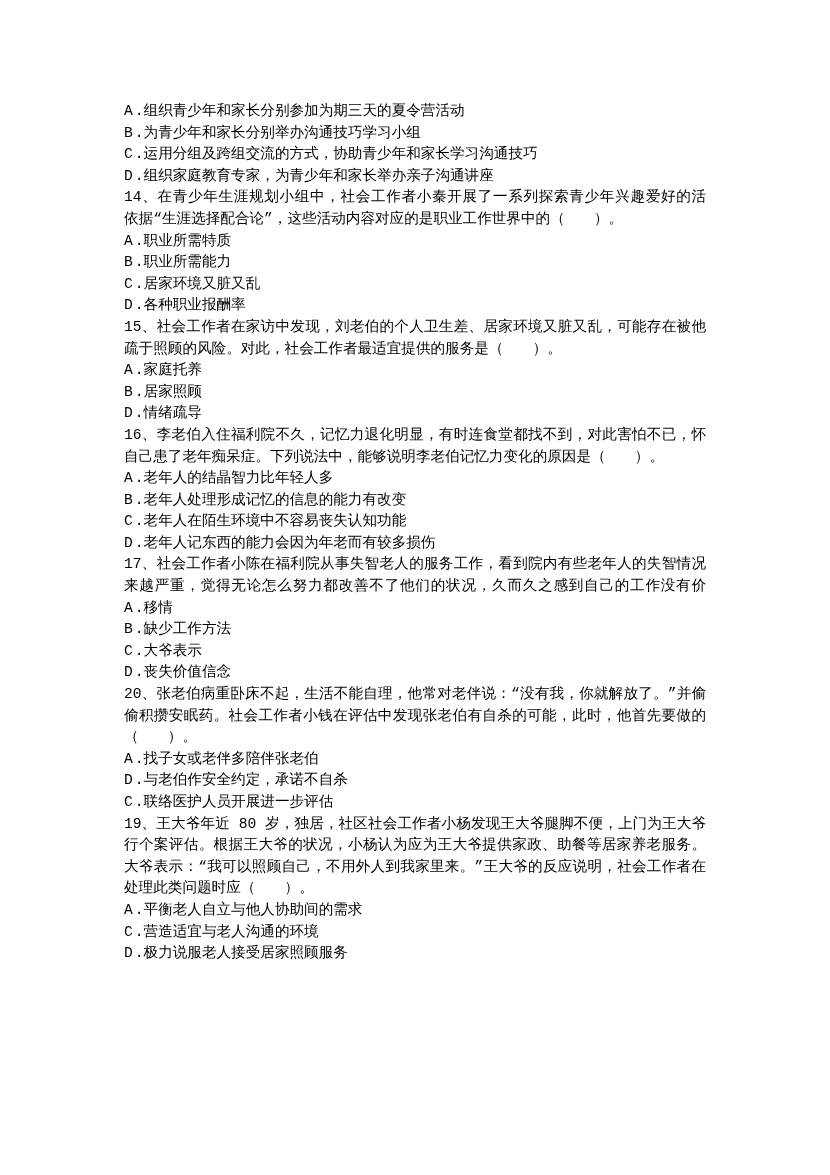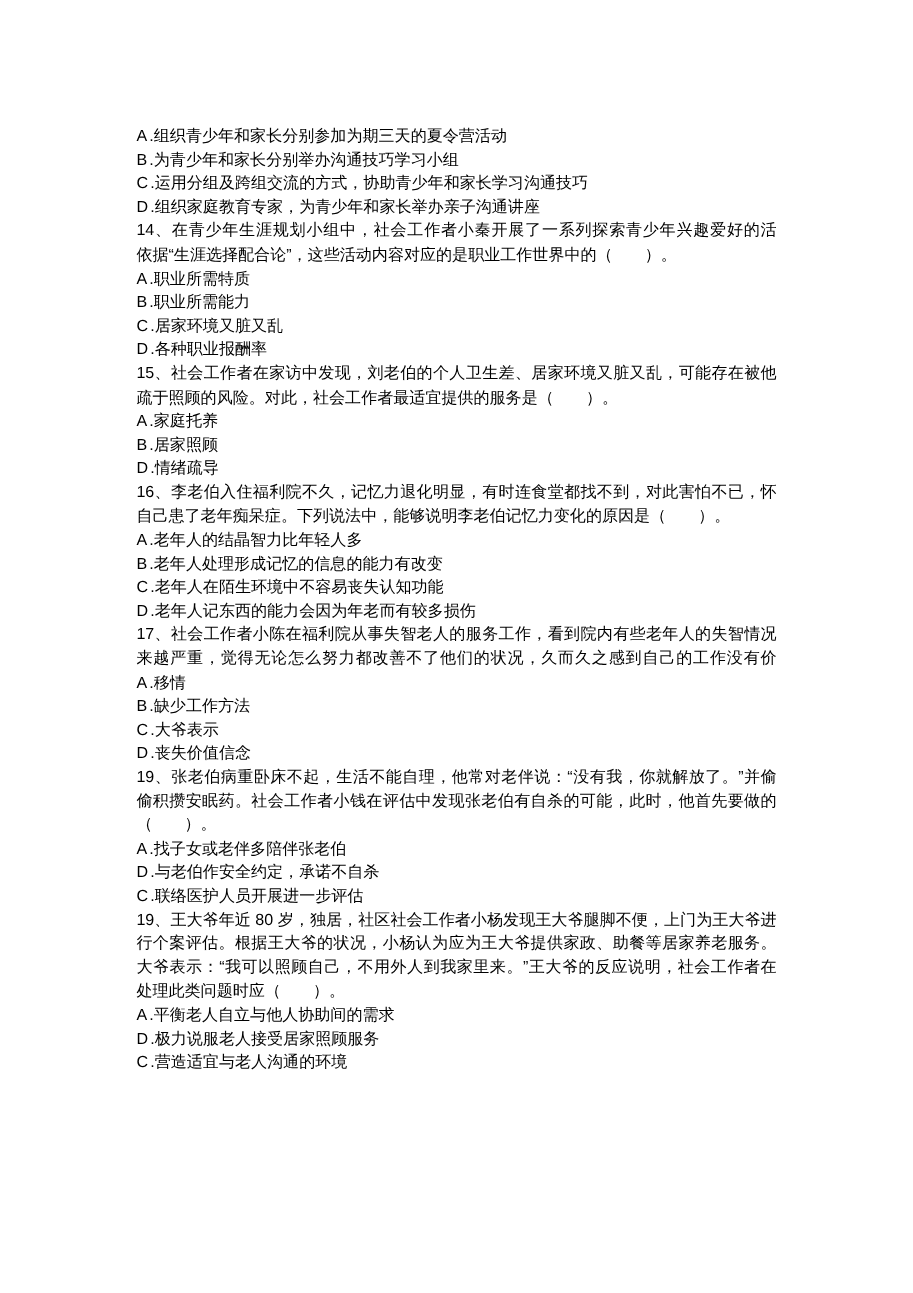--- a/index.html
+++ b/index.html
@@ -1,19 +1,19 @@
 <!DOCTYPE html>
 <html><head>
   <meta charset="utf-8">
   <style>
     html, body { margin: 0; padding: 0; background: #ffffff; }
     body { width: 830px; height: 1175px; position: relative; overflow: hidden; }
     .page {
-      position: absolute; left: 124px; top: 114px; width: 582px;
-      font-family: Liberation Sans, sans-serif;
+      position: absolute; left: 124px; top: 101px; width: 582px;
+      font-family: Liberation Mono, monospace;
       font-size: 14.6px; line-height: 21.6px; color: #000000;
     }
     .ln { white-space: nowrap; height: 21.6px; overflow: visible; }
     .ln.full { text-align: justify; text-align-last: justify; white-space: normal; height: 21.6px; overflow: hidden; }
     .opt-label { display: inline-block; }
     .opt-sep { display: inline-block; margin-left: 2px; }
   </style>
 </head>
 <body>
 
@@ -55,31 +55,31 @@
   <div>
     <div class="ln full">17、社会工作者小陈在福利院从事失智老人的服务工作，看到院内有些老年人的失智情况越</div>
     <div class="ln full">来越严重，觉得无论怎么努力都改善不了他们的状况，久而久之感到自己的工作没有价值。</div>
     <div class="ln"><span class="opt-label">A</span><span class="opt-sep">.</span><span>移情</span></div>
     <div class="ln"><span class="opt-label">B</span><span class="opt-sep">.</span><span>缺少工作方法</span></div>
     <div class="ln"><span class="opt-label">C</span><span class="opt-sep">.</span><span>大爷表示</span></div>
     <div class="ln"><span class="opt-label">D</span><span class="opt-sep">.</span><span>丧失价值信念</span></div>
   </div>
 
   <div>
-    <div class="ln full">19、张老伯病重卧床不起，生活不能自理，他常对老伴说：“没有我，你就解放了。”并偷</div>
+    <div class="ln full">20、张老伯病重卧床不起，生活不能自理，他常对老伴说：“没有我，你就解放了。”并偷</div>
     <div class="ln full">偷积攒安眠药。社会工作者小钱在评估中发现张老伯有自杀的可能，此时，他首先要做的是</div>
     <div class="ln">（　　）。</div>
     <div class="ln"><span class="opt-label">A</span><span class="opt-sep">.</span><span>找子女或老伴多陪伴张老伯</span></div>
     <div class="ln"><span class="opt-label">D</span><span class="opt-sep">.</span><span>与老伯作安全约定，承诺不自杀</span></div>
     <div class="ln"><span class="opt-label">C</span><span class="opt-sep">.</span><span>联络医护人员开展进一步评估</span></div>
   </div>
 
   <div>
     <div class="ln full">19、王大爷年近 80 岁，独居，社区社会工作者小杨发现王大爷腿脚不便，上门为王大爷进</div>
     <div class="ln full">行个案评估。根据王大爷的状况，小杨认为应为王大爷提供家政、助餐等居家养老服务。王</div>
     <div class="ln full">大爷表示：“我可以照顾自己，不用外人到我家里来。”王大爷的反应说明，社会工作者在</div>
     <div class="ln">处理此类问题时应（　　）。</div>
     <div class="ln"><span class="opt-label">A</span><span class="opt-sep">.</span><span>平衡老人自立与他人协助间的需求</span></div>
+    <div class="ln"><span class="opt-label">C</span><span class="opt-sep">.</span><span>营造适宜与老人沟通的环境</span></div>
     <div class="ln"><span class="opt-label">D</span><span class="opt-sep">.</span><span>极力说服老人接受居家照顾服务</span></div>
-    <div class="ln"><span class="opt-label">C</span><span class="opt-sep">.</span><span>营造适宜与老人沟通的环境</span></div>
   </div>
 
 </div>
 
 </body></html>

